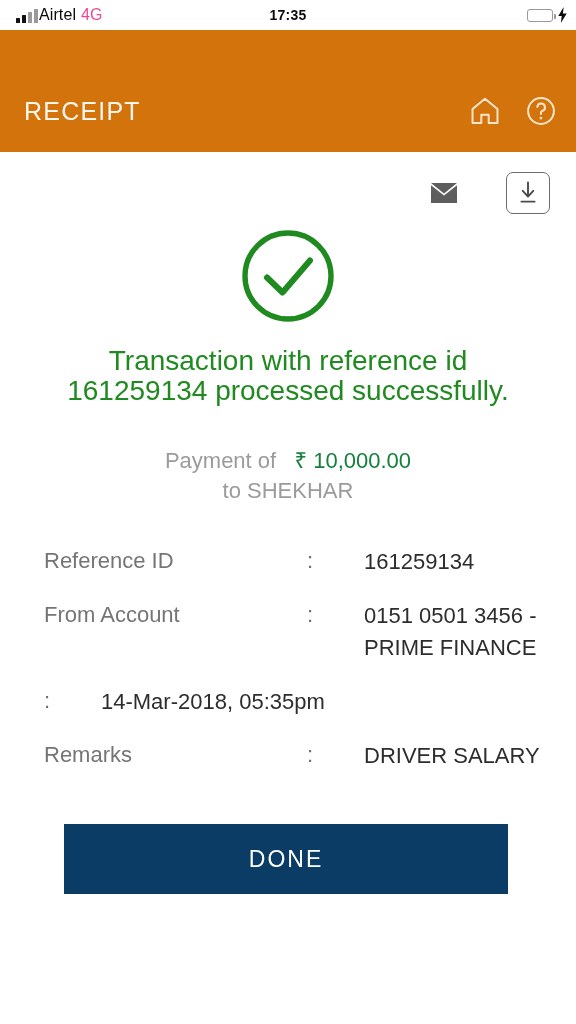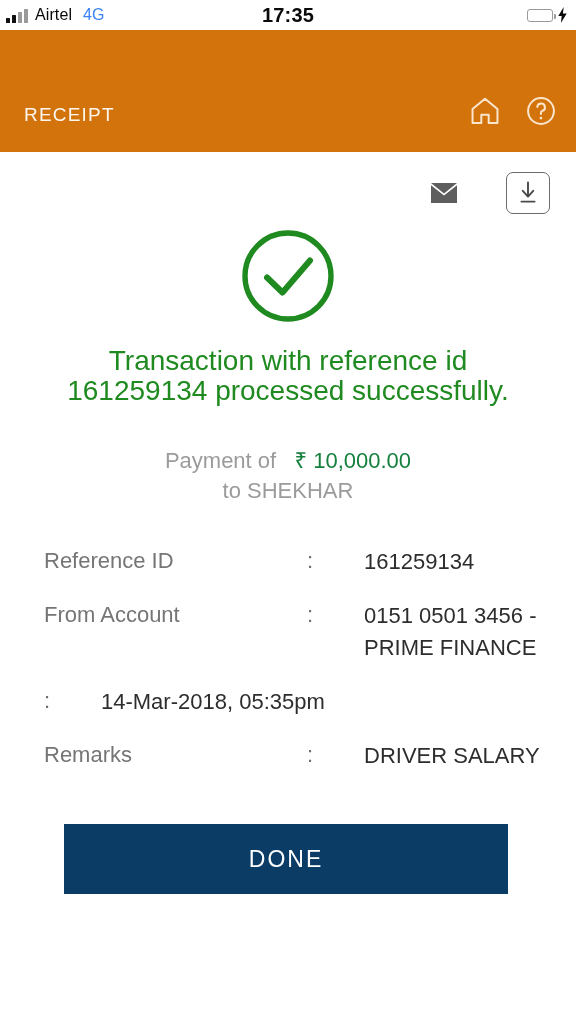--- a/index.html
+++ b/index.html
@@ -9,32 +9,32 @@
     font-family:"Liberation Sans", sans-serif;
     overflow:hidden;
   }
   #screen { position:relative; width:576px; height:1024px; background:#fff; }
 
   
   .statusbar{
     position:relative; height:30px; width:100%;
     background:#ffffff; display:flex; align-items:center;
   }
-  .sb-left{ display:flex; align-items:flex-end; gap:7px; padding-left:6px; }
+  .sb-left{ display:flex; align-items:flex-end; gap:1px; padding-left:16px; }
   .signal{ display:flex; align-items:flex-end; gap:2px; height:14px; }
   .signal i{ display:block; width:4px; background:#111; border-radius:0.5px; }
   .signal i:nth-child(1){ height:5px; }
   .signal i:nth-child(2){ height:8px; }
   .signal i:nth-child(3){ height:11px; background:#9a9a9a; }
   .signal i:nth-child(4){ height:14px; background:#9a9a9a; }
   .sb-carrier{ font-size:16px; color:#0a0a0a; letter-spacing:.1px; line-height:1; }
-  .sb-net{ font-size:16px; color:#3b82f6; line-height:1; margin-left:4px;}
+  .sb-net{ font-size:16px; color:#ec4899; line-height:1; margin-left:4px;}
   .sb-time{
     position:absolute; left:0; right:0; text-align:center;
-    font-size:20px; font-weight:bold; color:#0a0a0a; letter-spacing:.2px;
+    font-size:14px; font-weight:bold; color:#0a0a0a; letter-spacing:.2px;
   }
   .sb-right{
     position:absolute; right:8px; top:0; height:30px;
     display:flex; align-items:center; gap:4px;
   }
   .battery{
     position:relative; width:26px; height:13px;
     border:1.5px solid #9a9a9a; border-radius:3px; padding:1.5px;
   }
   .battery .fill{ height:100%; background:#3ec93e; border-radius:1px; }
@@ -44,21 +44,21 @@
   }
   .bolt{ width:11px; height:16px; color:#0a0a0a; display:block; }
 
   
   .header{
     height:122px; background:#d2730c;
     position:relative; display:flex; align-items:center;
   }
   .header-title{
     position:absolute; left:24px; bottom:26px;
-    color:#fdf6ee; font-size:19px; letter-spacing:1.2px;
+    color:#fdf6ee; font-size:25px; letter-spacing:1.2px;
   }
   .header-actions{
     position:absolute; right:18px; bottom:24px;
     display:flex; align-items:center; gap:22px;
   }
   .hicon{ width:34px; height:34px; color:#fbe6cd; display:block; }
 
   
   .body{ position:relative; background:#fff; }
 

